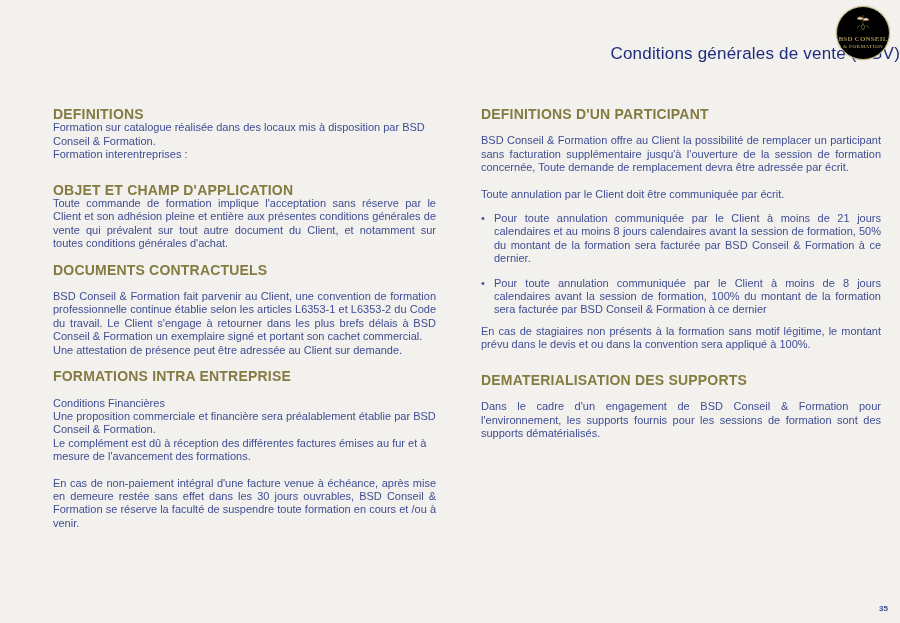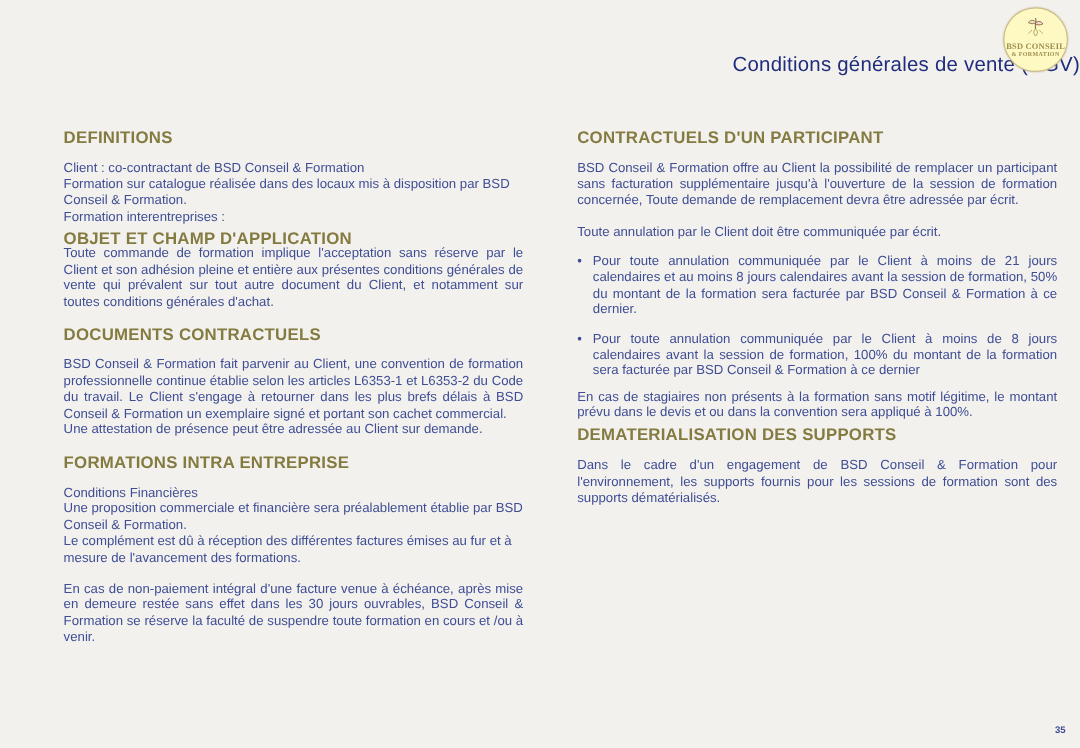--- a/index.html
+++ b/index.html
@@ -16,37 +16,37 @@
     position:absolute;top:8px;left:0;right:0;
     text-align:right;
     font-size:17px;font-weight:normal;
     color:#1f2d7c;
     letter-spacing:.2px;
     margin-top:36px;
   }
   .logo{
     position:absolute;top:6px;right:10px;
     width:54px;height:54px;border-radius:50%;
-    background:#fef9c3;
+    background:#000000;
     border:1px solid #c9bc8a;
     box-shadow:0 0 0 1px rgba(201,188,138,.25);
     display:flex;flex-direction:column;align-items:center;justify-content:flex-end;
     padding-bottom:9px;box-sizing:border-box;
   }
   .logo svg{position:absolute;top:5px;left:50%;transform:translateX(-50%);}
   .logo-line1{font-family:"Liberation Serif", serif;font-size:7px;font-weight:bold;color:#9d8d4f;letter-spacing:.2px;line-height:1.2;}
   .logo-line2{font-family:"Liberation Serif", serif;font-size:5px;font-weight:bold;color:#9d8d4f;letter-spacing:.3px;line-height:1.3;}
   .col{position:absolute;top:108px;font-size:11px;line-height:13.4px;}
   .col-left{left:53px;width:383px;}
   .col-right{left:481px;width:400px;}
   .sec-heading{
     color:#847b41;font-weight:bold;font-size:14px;
     letter-spacing:.2px;
   }
-  .gap-lg{margin-top:4px;}
+  .gap-lg{margin-top:22px;}
   .gap-md{margin-top:13px;}
   .gap-sm{margin-top:8px;}
   .just{text-align:justify;}
   .bullet-row{display:flex;margin-top:11px;}
   .bullet-marker{width:13px;flex:0 0 13px;}
   .bullet-text{flex:1;text-align:justify;}
   .page-number{
     position:absolute;right:12px;bottom:10px;
     font-size:8px;font-weight:bold;color:#3f4d94;
   }
@@ -66,42 +66,41 @@
       <path d="M11 12 C9 14, 9 16, 11 18 C13 16, 13 14, 11 12 Z" stroke="#9a8a4a" stroke-width="0.7" fill="none"></path>
       <path d="M8 13 L5 16 M14 13 L17 16" stroke="#9a8a4a" stroke-width="0.6" fill="none"></path>
     </svg>
     <div class="logo-line1">BSD CONSEIL</div>
     <div class="logo-line2">&amp; FORMATION</div>
   </div>
 
   <div class="col col-left">
 
     <div class="sec-heading">DEFINITIONS</div>
-    <div class="gap-md">Client : co-contractant de BSD Conseil &amp; Formation</div>
     <div>Formation sur catalogue réalisée dans des locaux mis à disposition par BSD Conseil &amp; Formation.</div>
     <div>Formation interentreprises :</div>
 
     <div class="sec-heading gap-lg">OBJET ET CHAMP D'APPLICATION</div>
     <div class="just">Toute commande de formation implique l'acceptation sans réserve par le Client et son adhésion pleine et entière aux présentes conditions générales de vente qui prévalent sur tout autre document du Client, et notamment sur toutes conditions générales d'achat.</div>
 
     <div class="sec-heading gap-md">DOCUMENTS CONTRACTUELS</div>
     <div class="just gap-md">BSD Conseil &amp; Formation fait parvenir au Client, une convention de formation professionnelle continue établie selon les articles L6353-1 et L6353-2 du Code du travail. Le Client s'engage à retourner dans les plus brefs délais à BSD Conseil &amp; Formation un exemplaire signé et portant son cachet commercial.</div>
     <div>Une attestation de présence peut être adressée au Client sur demande.</div>
 
     <div class="sec-heading gap-md">FORMATIONS INTRA ENTREPRISE</div>
     <div class="gap-md">Conditions Financières</div>
     <div>Une proposition commerciale et financière sera préalablement établie par BSD Conseil &amp; Formation.</div>
     <div>Le complément est dû à réception des différentes factures émises au fur et à mesure de l'avancement des formations.</div>
     <div class="just gap-md">En cas de non-paiement intégral d'une facture venue à échéance, après mise en demeure restée sans effet dans les 30 jours ouvrables, BSD Conseil &amp; Formation se réserve la faculté de suspendre toute formation en cours et /ou à venir.</div>
 
   </div>
 
   <div class="col col-right">
 
-    <div class="sec-heading">CONTRACTUELS D'UN PARTICIPANT</div>
+    <div class="sec-heading">DEFINITIONS D'UN PARTICIPANT</div>
     <div class="just gap-md">BSD Conseil &amp; Formation offre au Client la possibilité de remplacer un participant sans facturation supplémentaire jusqu'à l'ouverture de la session de formation concernée, Toute demande de remplacement devra être adressée par écrit.</div>
 
     <div class="gap-md">Toute annulation par le Client doit être communiquée par écrit.</div>
 
     <div class="bullet-row">
       <div class="bullet-marker">•</div>
       <div class="bullet-text">Pour toute annulation communiquée par le Client à moins de 21 jours calendaires et au moins 8 jours calendaires avant la session de formation, 50% du montant de la formation sera facturée par BSD Conseil &amp; Formation à ce dernier.</div>
     </div>
 
     <div class="bullet-row">

